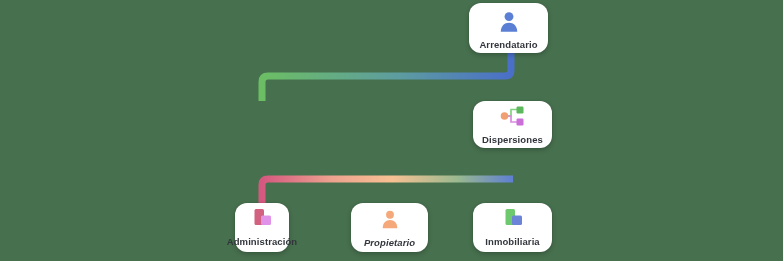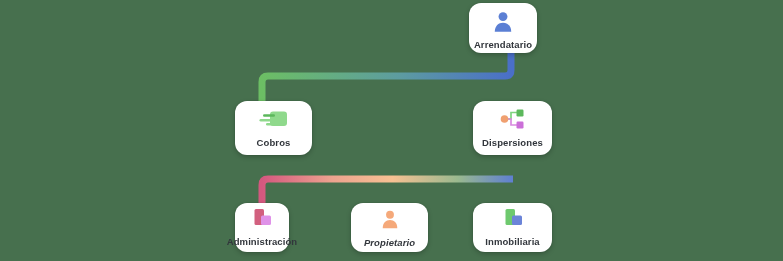--- a/index.html
+++ b/index.html
@@ -45,30 +45,30 @@
   .node-label {
     font-size: 9.5px;
     font-weight: 700;
     color: #32363c;
     letter-spacing: 0.1px;
     white-space: nowrap;
     text-align: center;
   }
   
   #node-arrendatario {
-    left: 469px; top: 3px; width: 68px; height: 50px;
+    left: 469px; top: 3px; width: 79px; height: 50px;
     padding-top: 3px;
   }
   #node-arrendatario .node-label { margin-top: 4px; }
   #node-cobros {
     left: 235px; top: 101px; width: 77px; height: 54px;
   }
   #node-cobros .node-label { margin-top: 7px; }
   #node-dispersiones {
-    left: 473px; top: 101px; width: 79px; height: 54px;
+    left: 473px; top: 101px; width: 79px; height: 47px;
   }
   #node-dispersiones .node-label { margin-top: 7px; }
   #node-administracion {
     left: 235px; top: 203px; width: 54px; height: 49px;
   }
   #node-administracion .node-label { margin-top: 6px; }
   #node-propietario {
     left: 351px; top: 203px; width: 77px; height: 49px;
   }
   #node-propietario .node-label { margin-top: 6px; font-style: italic; }
@@ -134,31 +134,20 @@
   <div class="node" id="node-arrendatario">
     <span class="node-icon">
       <svg width="26" height="26" viewBox="0 0 24 24" xmlns="http://www.w3.org/2000/svg">
         <circle cx="12" cy="7" r="4.1" fill="#5b7fd4"></circle>
         <path d="M4.4 21 C4.4 15.6 7.8 12.6 12 12.6 C16.2 12.6 19.6 15.6 19.6 21 Z" fill="#5b7fd4"></path>
       </svg>
     </span>
     <span class="node-label">Arrendatario</span>
   </div>
 
-  <div class="node" id="node-cobros">
-    <span class="node-icon">
-      <svg width="30" height="22" viewBox="0 0 30 22" xmlns="http://www.w3.org/2000/svg">
-        <rect x="11" y="3.5" width="17" height="14.5" rx="3" fill="#8fd98c"></rect>
-        <rect x="4" y="6.2" width="12" height="2.6" rx="1.3" fill="#5cb85c"></rect>
-        <rect x="0.5" y="11.0" width="15" height="2.6" rx="1.3" fill="#8fd98c"></rect>
-        <rect x="7" y="15.0" width="9" height="2.4" rx="1.2" fill="#8fd98c"></rect>
-      </svg>
-    </span>
-    <span class="node-label">Cobros</span>
-  </div>
 
   <div class="node" id="node-dispersiones">
     <span class="node-icon">
       <svg width="30" height="22" viewBox="0 0 30 22" xmlns="http://www.w3.org/2000/svg">
         <path d="M8 11 L13 11 L13 4.5 L19 4.5" fill="none" stroke="#7ed47e" stroke-width="1.7"></path>
         <path d="M8 11 L13 11 L13 17 L19 17" fill="none" stroke="#d98ae0" stroke-width="1.7"></path>
         <rect x="18.5" y="1.5" width="7" height="7" rx="1.2" fill="#5cb85c"></rect>
         <rect x="18.5" y="13.5" width="7" height="7" rx="1.2" fill="#cb6fd8"></rect>
         <circle cx="6.5" cy="11" r="3.8" fill="#f0a070"></circle>
       </svg>

